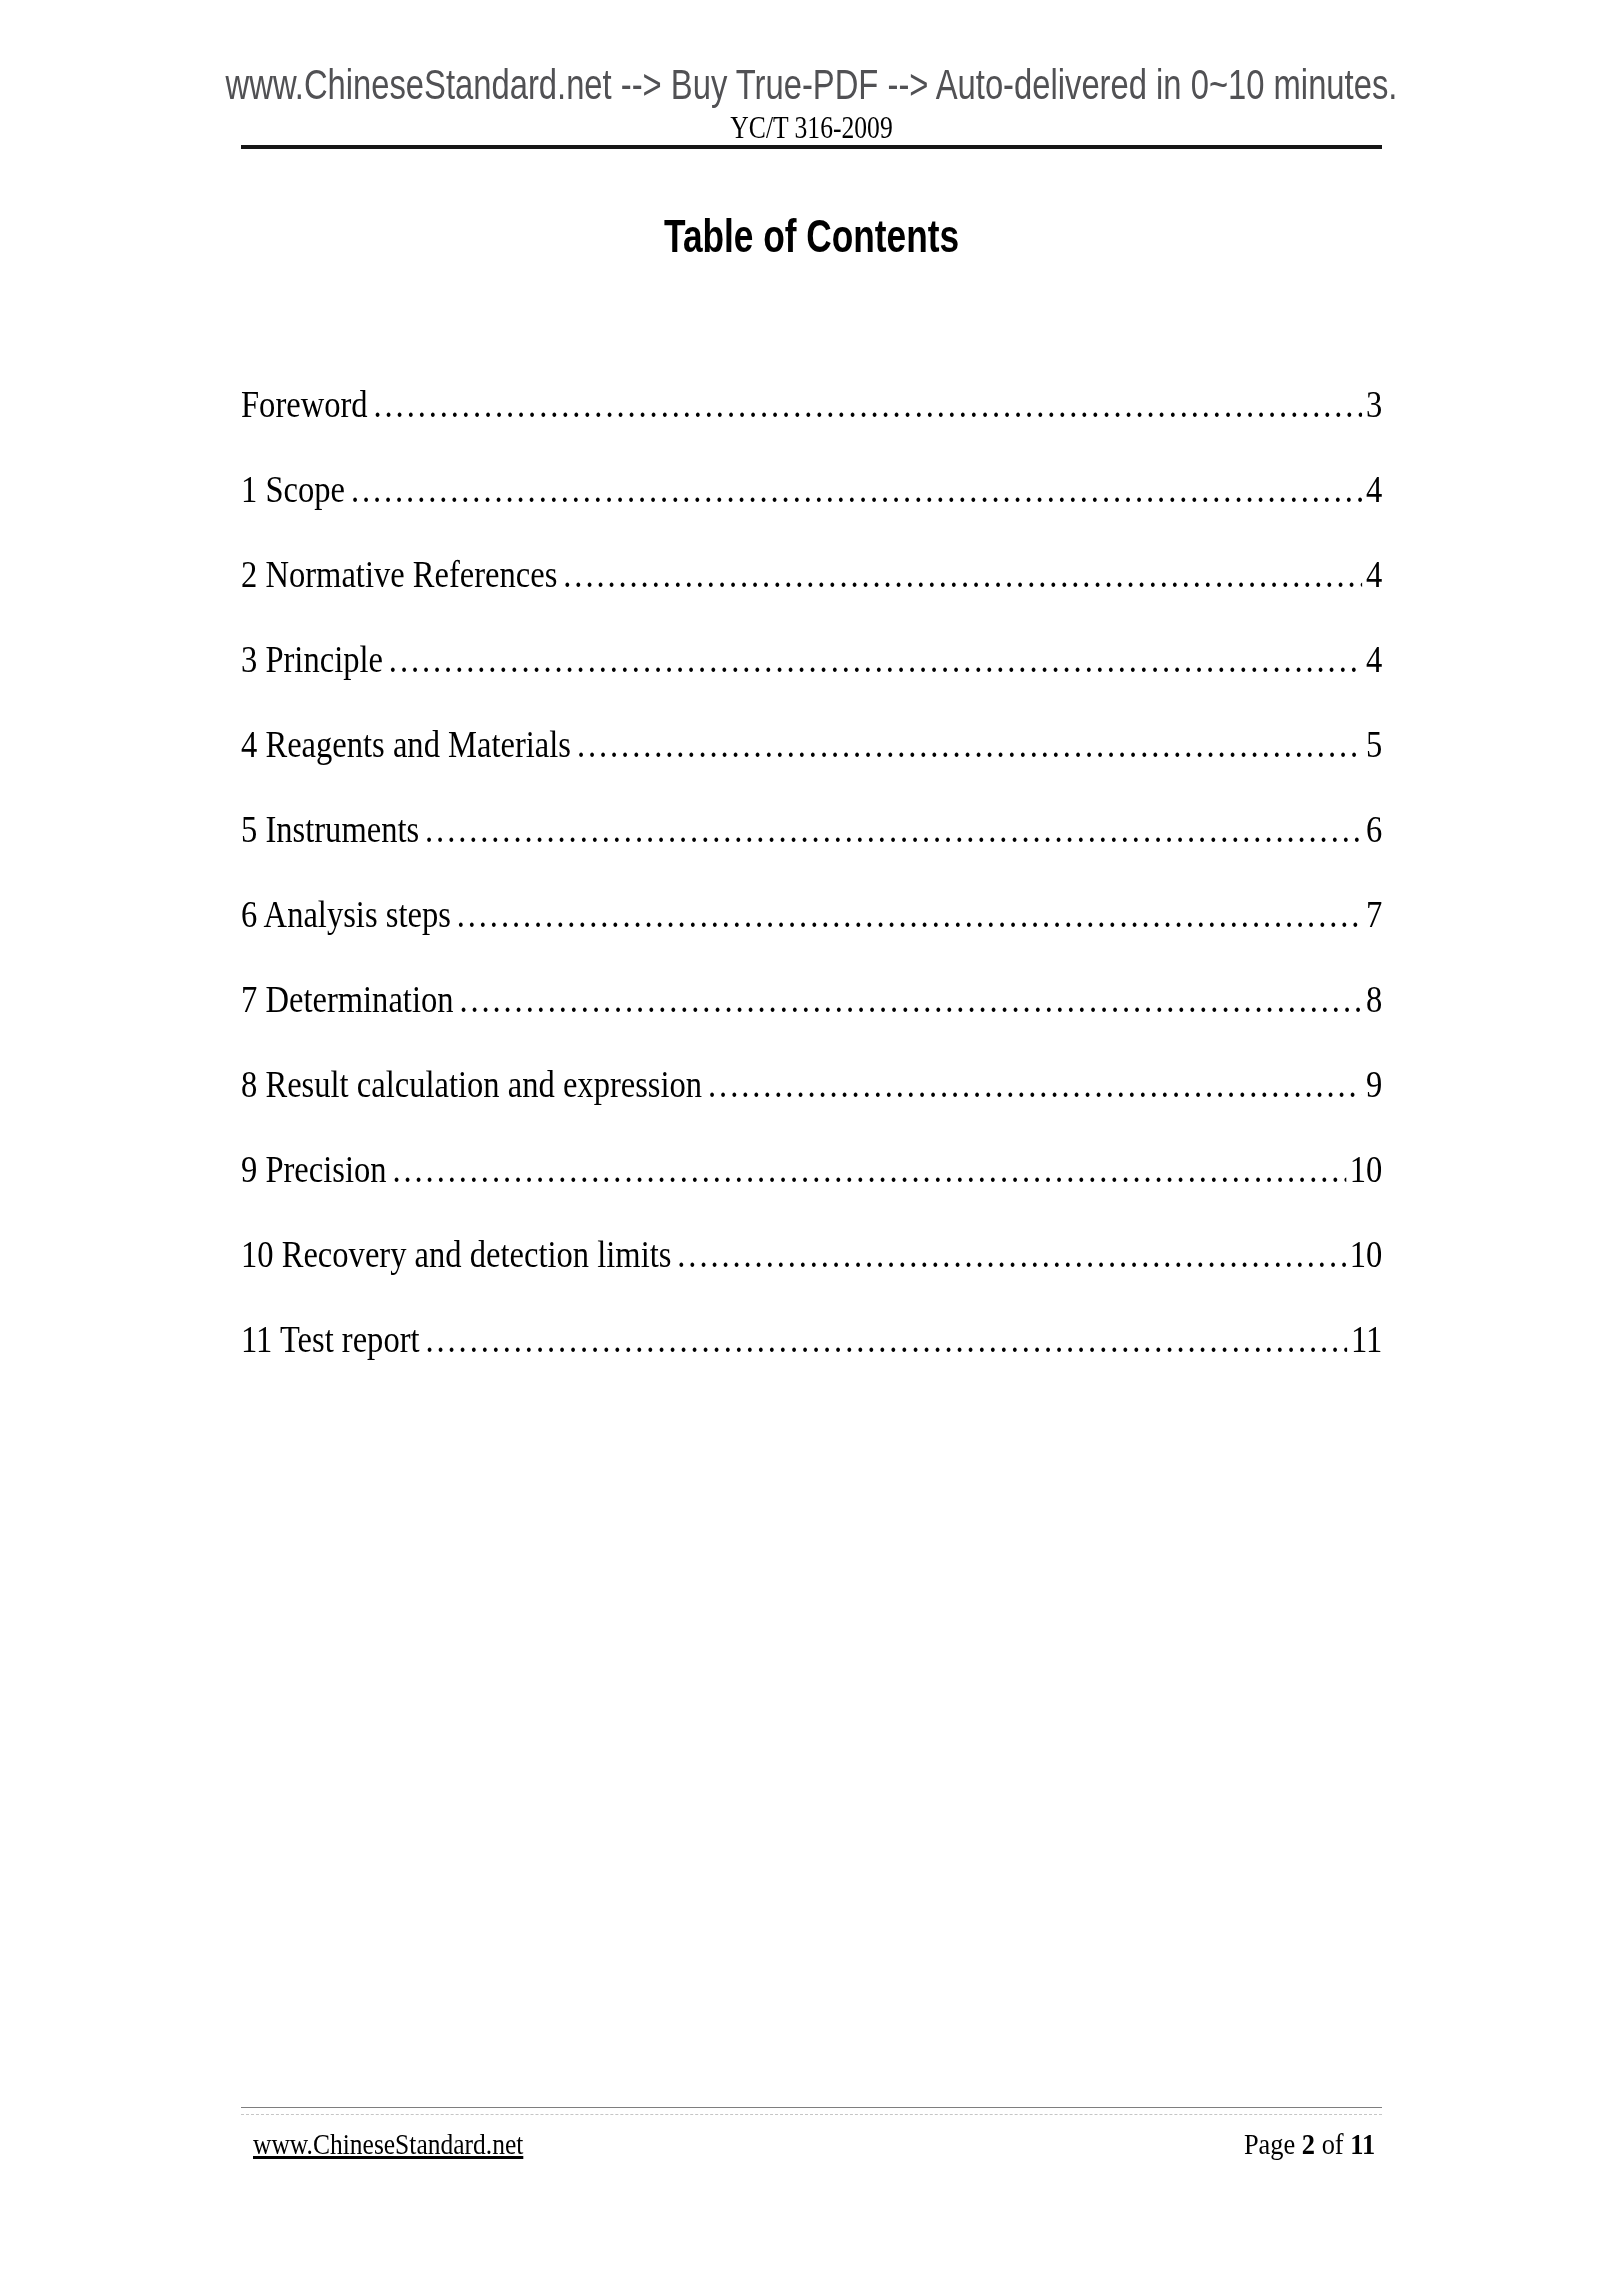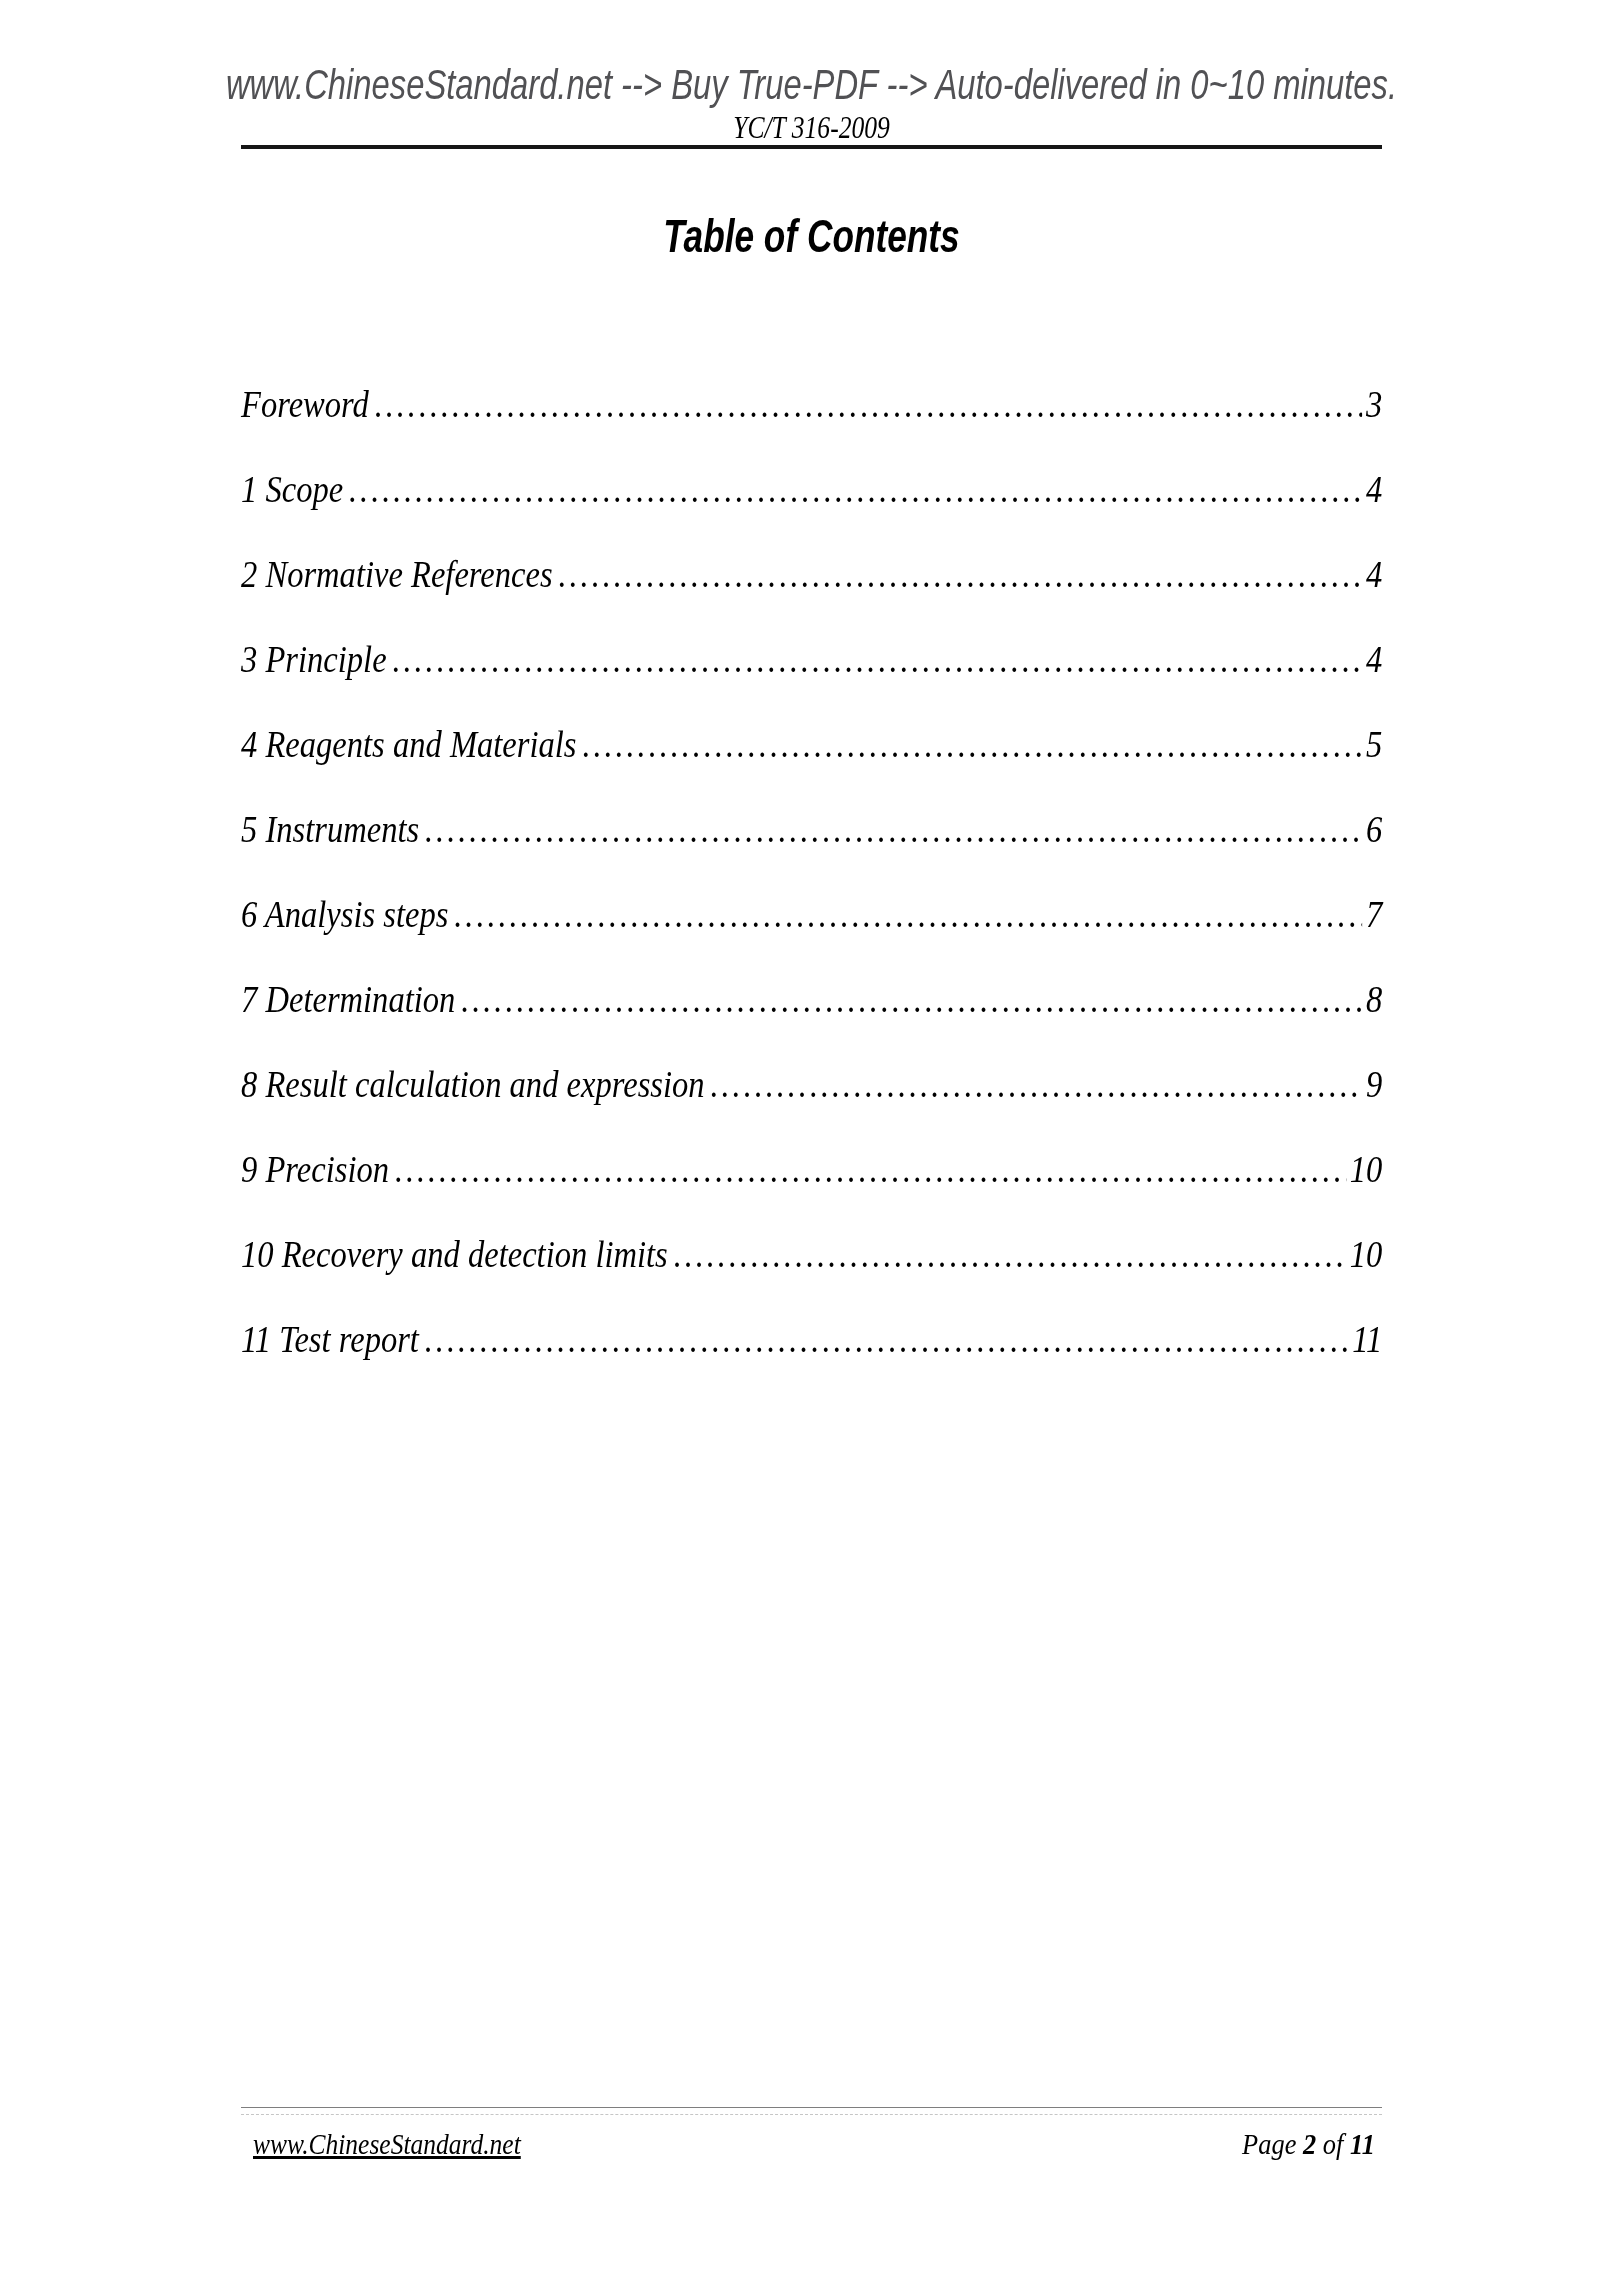--- a/index.html
+++ b/index.html
@@ -11,21 +11,20 @@
     width: 1623px;
     height: 2295px;
     position: relative;
     overflow: hidden;
     font-family: "Liberation Serif", serif;
     color: #000;
   }
   .page {
     position: absolute;
     inset: 0;
-    font-style: italic;
   }
   
   .promo {
     position: absolute;
     top: 64px;
     left: 0;
     width: 100%;
     text-align: center;
     font-family: "Liberation Sans", sans-serif;
     font-size: 42px;

